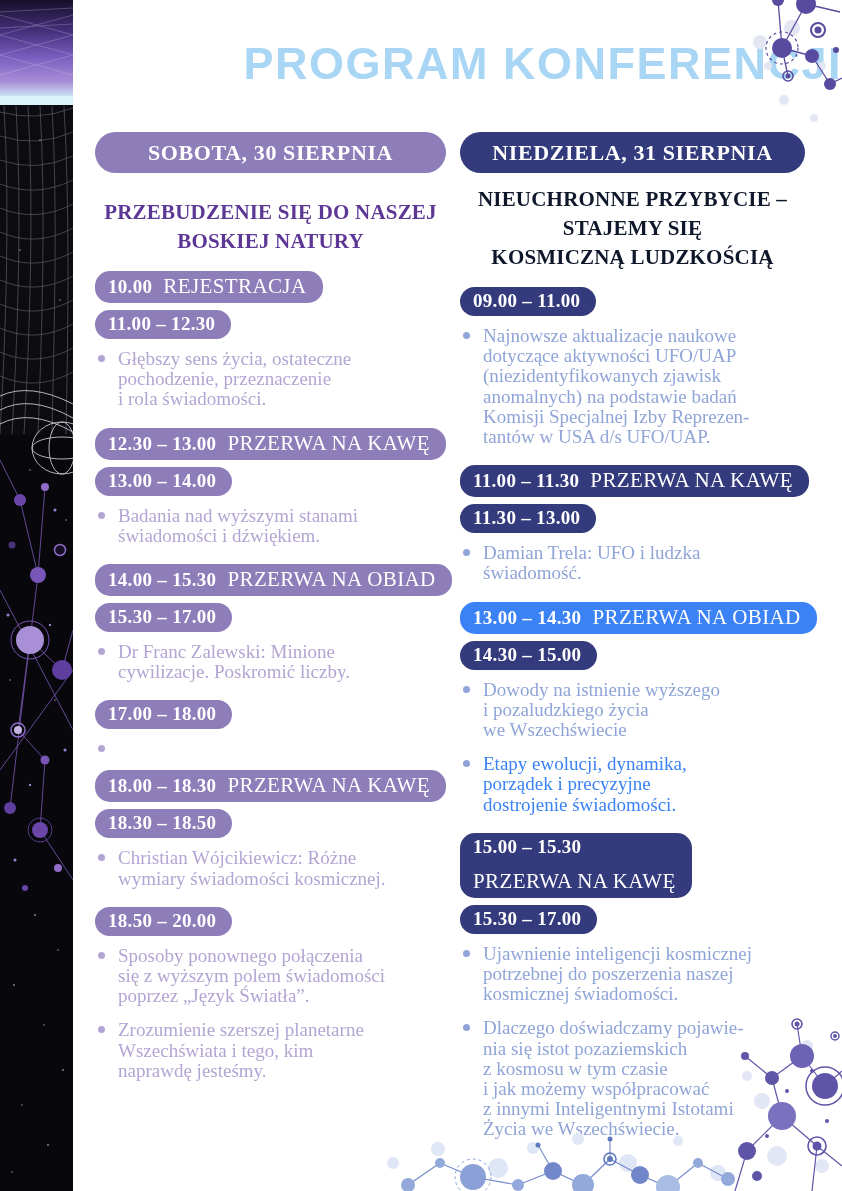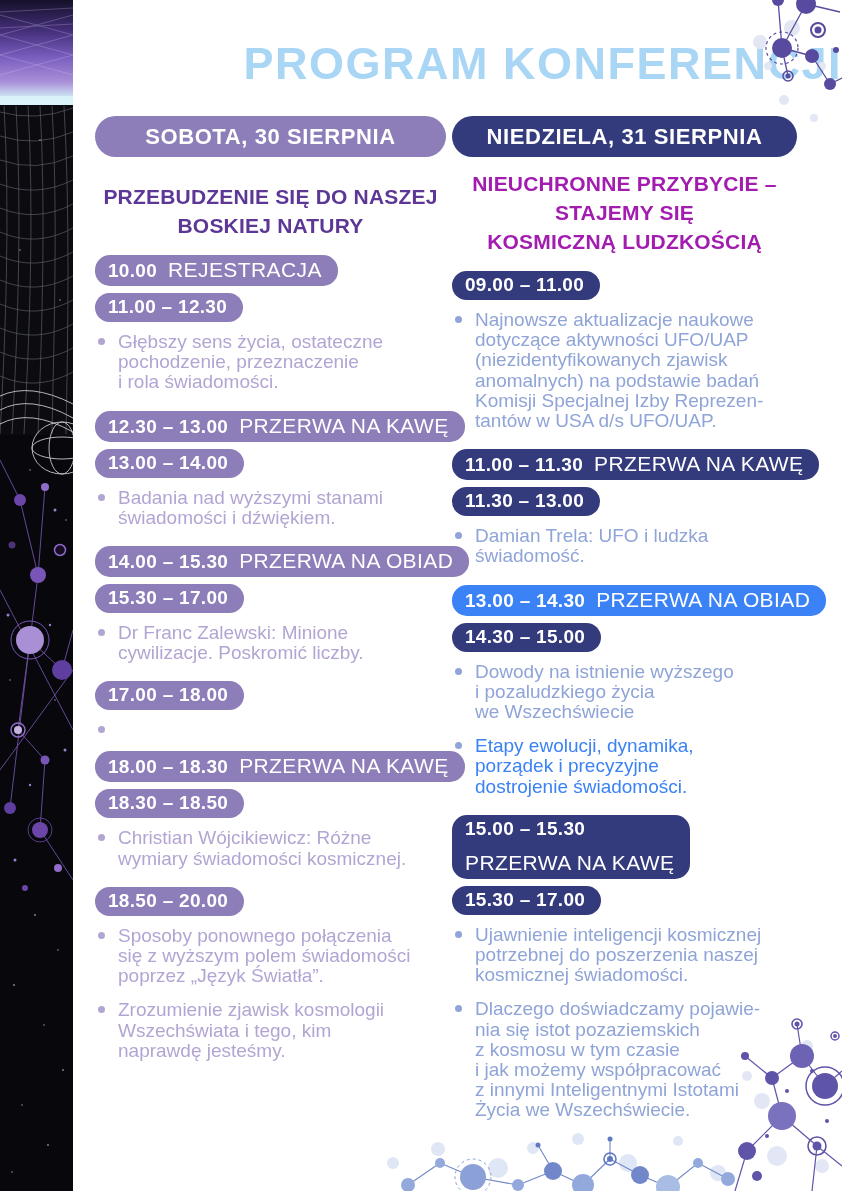--- a/index.html
+++ b/index.html
@@ -14,21 +14,21 @@
 
   .page-title{
     position:absolute;top:38px;left:0;right:0;
     text-align:right;font-size:45px;font-weight:bold;letter-spacing:1.5px;
   }
 
   .deco-top-right{position:absolute;top:0;right:0;line-height:0;}
   .deco-bottom-center{position:absolute;bottom:0;left:378px;line-height:0;}
   .deco-bottom-right{position:absolute;bottom:0;right:0;line-height:0;}
 
-  .columns{position:absolute;left:95px;top:116px;display:flex;gap:6px;}
+  .columns{position:absolute;left:95px;top:132px;display:flex;gap:14px;font-family:Liberation Serif, serif;}
   .col{width:351px;display:flex;flex-direction:column;}
   .col.sunday{width:345px;}
 
   .day-header{
     height:41px;border-radius:21px;
     display:flex;align-items:center;justify-content:center;
     color:#fff;font-size:22px;font-weight:bold;letter-spacing:.6px;
   }
   .col-subtitle{
     margin-top:25px;text-align:center;
@@ -276,30 +276,30 @@
             <span class="badge-time">18.50 – 20.00</span>
           </div>
           <div class="item-bullet">
             <span class="bullet-dot" style="background: rgb(179, 165, 211);"></span>
             <span class="topic-text" style="color: rgb(179, 165, 211);">Sposoby ponownego połączenia
 się z wyższym polem świadomości
 poprzez „Język Światła”.</span>
           </div>
           <div class="item-bullet">
             <span class="bullet-dot" style="background: rgb(179, 165, 211);"></span>
-            <span class="topic-text" style="color: rgb(179, 165, 211);">Zrozumienie zjawisk kosmologii
+            <span class="topic-text" style="color: rgb(179, 165, 211);">Zrozumienie szerszej planetarne
 Wszechświata i tego, kim
 naprawdę jesteśmy.</span>
           </div>
         </div>
     </div>
 
     <div class="col sunday">
       <div class="day-header" style="background: rgb(52, 59, 125);">NIEDZIELA, 31 SIERPNIA</div>
-      <div class="col-subtitle" style="color: #a21caf; margin-top: 12px;">NIEUCHRONNE PRZYBYCIE –
+      <div class="col-subtitle" style="color: #0f172a; margin-top: 12px;">NIEUCHRONNE PRZYBYCIE –
 STAJEMY SIĘ
 KOSMICZNĄ LUDZKOŚCIĄ</div>
       <div class="schedule">
           <div class="item-badge" style="background: rgb(52, 59, 125); color: rgb(255, 255, 255);">
             <span class="badge-time">09.00 – 11.00</span>
           </div>
           <div class="item-bullet">
             <span class="bullet-dot" style="background: rgb(143, 164, 215);"></span>
             <span class="topic-text" style="color: rgb(143, 164, 215);">Najnowsze aktualizacje naukowe
 dotyczące aktywności UFO/UAP

